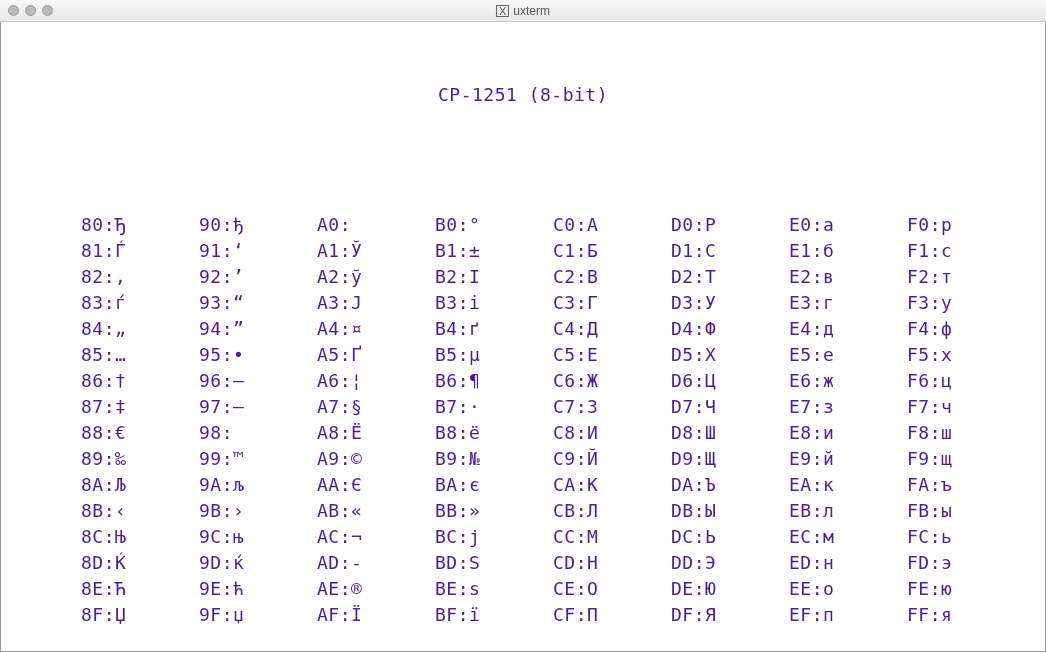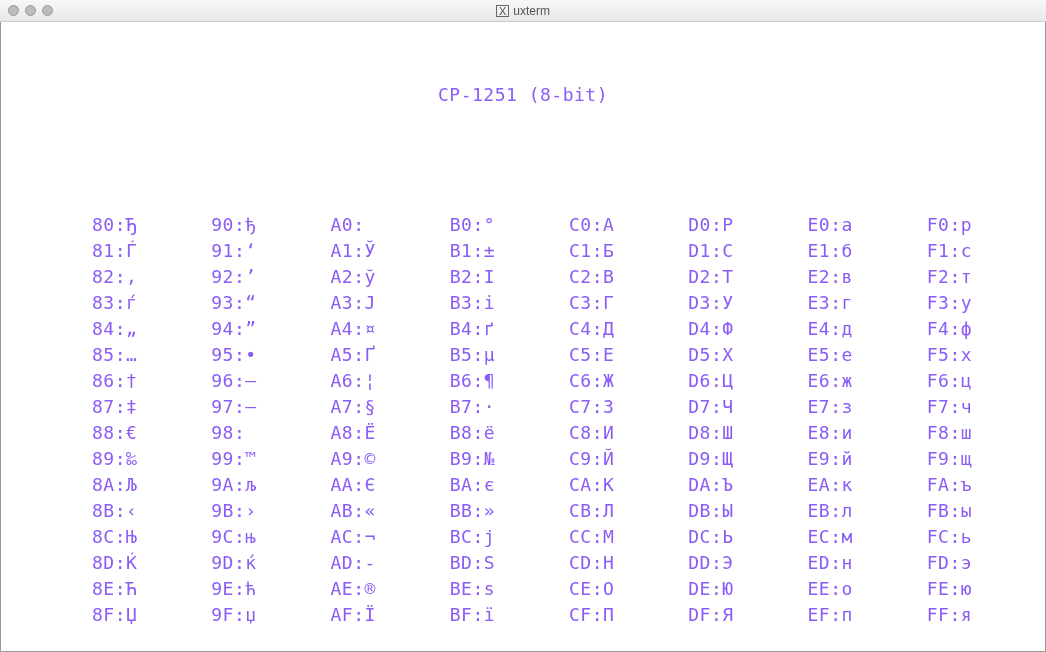--- a/index.html
+++ b/index.html
@@ -51,39 +51,38 @@
       border: 1px solid #666;
       line-height: 10px;
       height: 12px;
       display: inline-flex;
       align-items: center;
     }
     .terminal {
       padding: 8px 10px;
       font-size: 18px;
       line-height: 26px;
-      color: #8b5cf6;
+      color: #4c1d95;
       letter-spacing: 0.5px;
       white-space: pre;
       height: calc(100% - 22px);
       border: 1px solid #999;
       border-top: none;
     }
     .term-title {
       text-align: center;
       font-size: 18px;
       margin-bottom: 52px;
     }
     .columns {
       display: flex;
       padding-left: 70px;
     }
     .col {
       width: 118px;
-      margin-left: 11px;
     }
     .row {
       height: 26px;
     }
   </style>
 </head>
 <body>
 
 <div class="titlebar">
   <div class="window-buttons">

